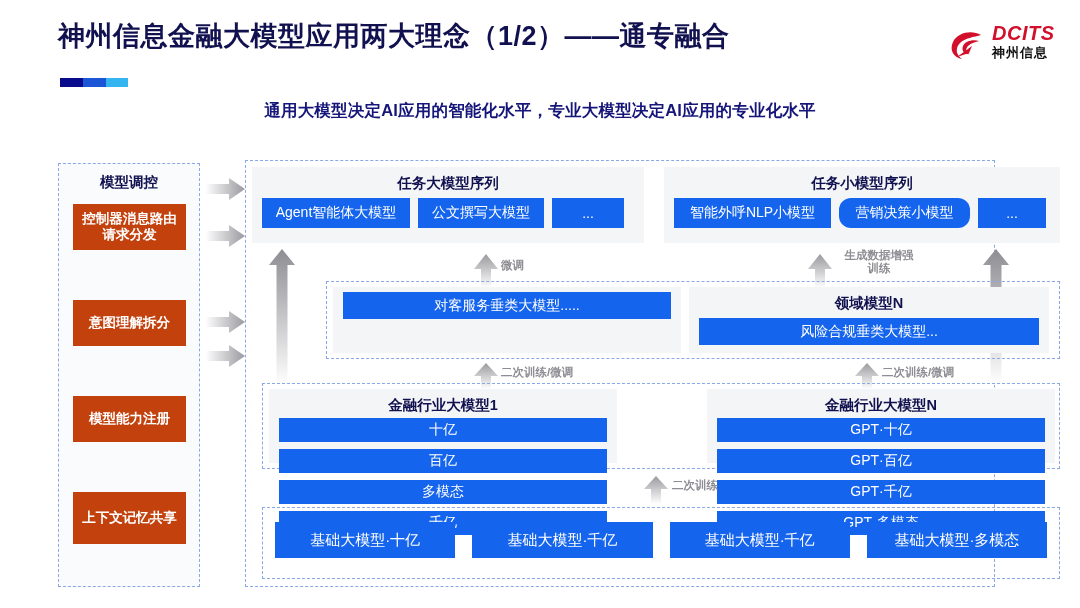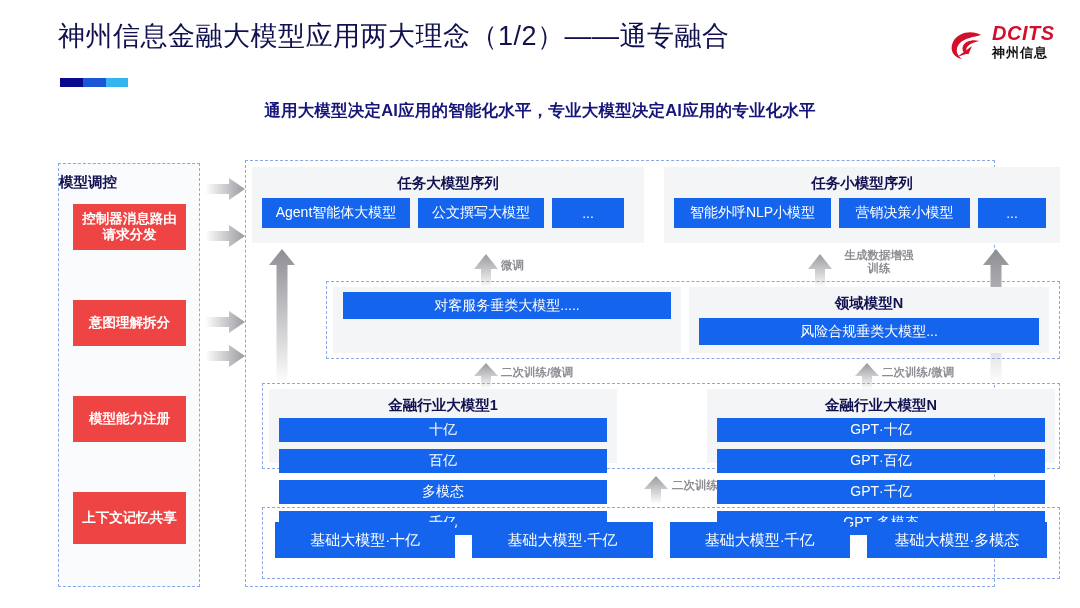--- a/index.html
+++ b/index.html
@@ -10,21 +10,21 @@
     font-family:"Liberation Sans","DejaVu Sans",sans-serif;
     overflow:hidden;
     position:relative;
     color:#1a1a66;
   }
   .slide{position:absolute;inset:0;}
 
   
   .title{
     position:absolute;left:58px;top:18px;
-    font-size:27px;font-weight:normal;
+    font-size:27px;font-weight:bold;
     color:#11114f;
     letter-spacing:0.5px;
     white-space:nowrap;
   }
   .title-bar{
     position:absolute;left:60px;top:78px;
     width:68px;height:9px;
     background:linear-gradient(to right,#0a0a8c 0 34%,#1a56d6 34% 67%,#35b5f0 67% 100%);
   }
   .subtitle{
@@ -44,25 +44,25 @@
   
   .left-panel{
     position:absolute;left:58px;top:163px;
     width:142px;height:424px;
     border:1px dashed #8aa8e8;
     background:#fafbfd;
     box-sizing:border-box;
   }
   .left-title{
     position:absolute;left:0;top:9px;width:100%;
-    text-align:left;font-size:14.5px;font-weight:bold;color:#11114f;
+    text-align:center;font-size:14.5px;font-weight:bold;color:#11114f;
   }
   .lbox{
     position:absolute;left:14px;width:113px;
-    background:#ef4444;color:#fff;
+    background:#c2410c;color:#fff;
     font-size:13.5px;font-weight:bold;
     display:flex;align-items:center;justify-content:center;
     text-align:center;line-height:1.22;
     box-sizing:border-box;padding:2px 4px;
   }
   .lbox.b0{top:40px;height:46px;}
   .lbox.b1{top:136px;height:46px;}
   .lbox.b2{top:232px;height:46px;}
   .lbox.b3{top:328px;height:52px;}
 
@@ -240,21 +240,21 @@
         <div class="cell" style="flex:0 0 148px;">Agent智能体大模型</div>
         <div class="cell" style="flex:0 0 126px;">公文撰写大模型</div>
         <div class="cell" style="flex:0 0 72px;">...</div>
       </div>
     </div>
 
     <div class="grp g-task-r">
       <div class="grp-title">任务小模型序列</div>
       <div class="cellrow">
         <div class="cell" style="flex:0 0 157px;">智能外呼NLP小模型</div>
-        <div class="cell" style="flex:0 0 131px;">营销决策小模型</div>
+        <div class="cell" style="flex:0 0 131px;border-radius:12px;">营销决策小模型</div>
         <div class="cell" style="flex:0 0 68px;">...</div>
       </div>
     </div>
 
     <div class="uparrow" style="left:228px;top:93px;">
       <svg viewBox="0 0 24 34" width="24" height="34">
         <defs>
             <linearGradient id="gv2" x1="0" y1="1" x2="0" y2="0">
           <stop offset="0" stop-color="#ffffff"></stop>
               <stop offset="1" stop-color="#9a9a9f"></stop>

